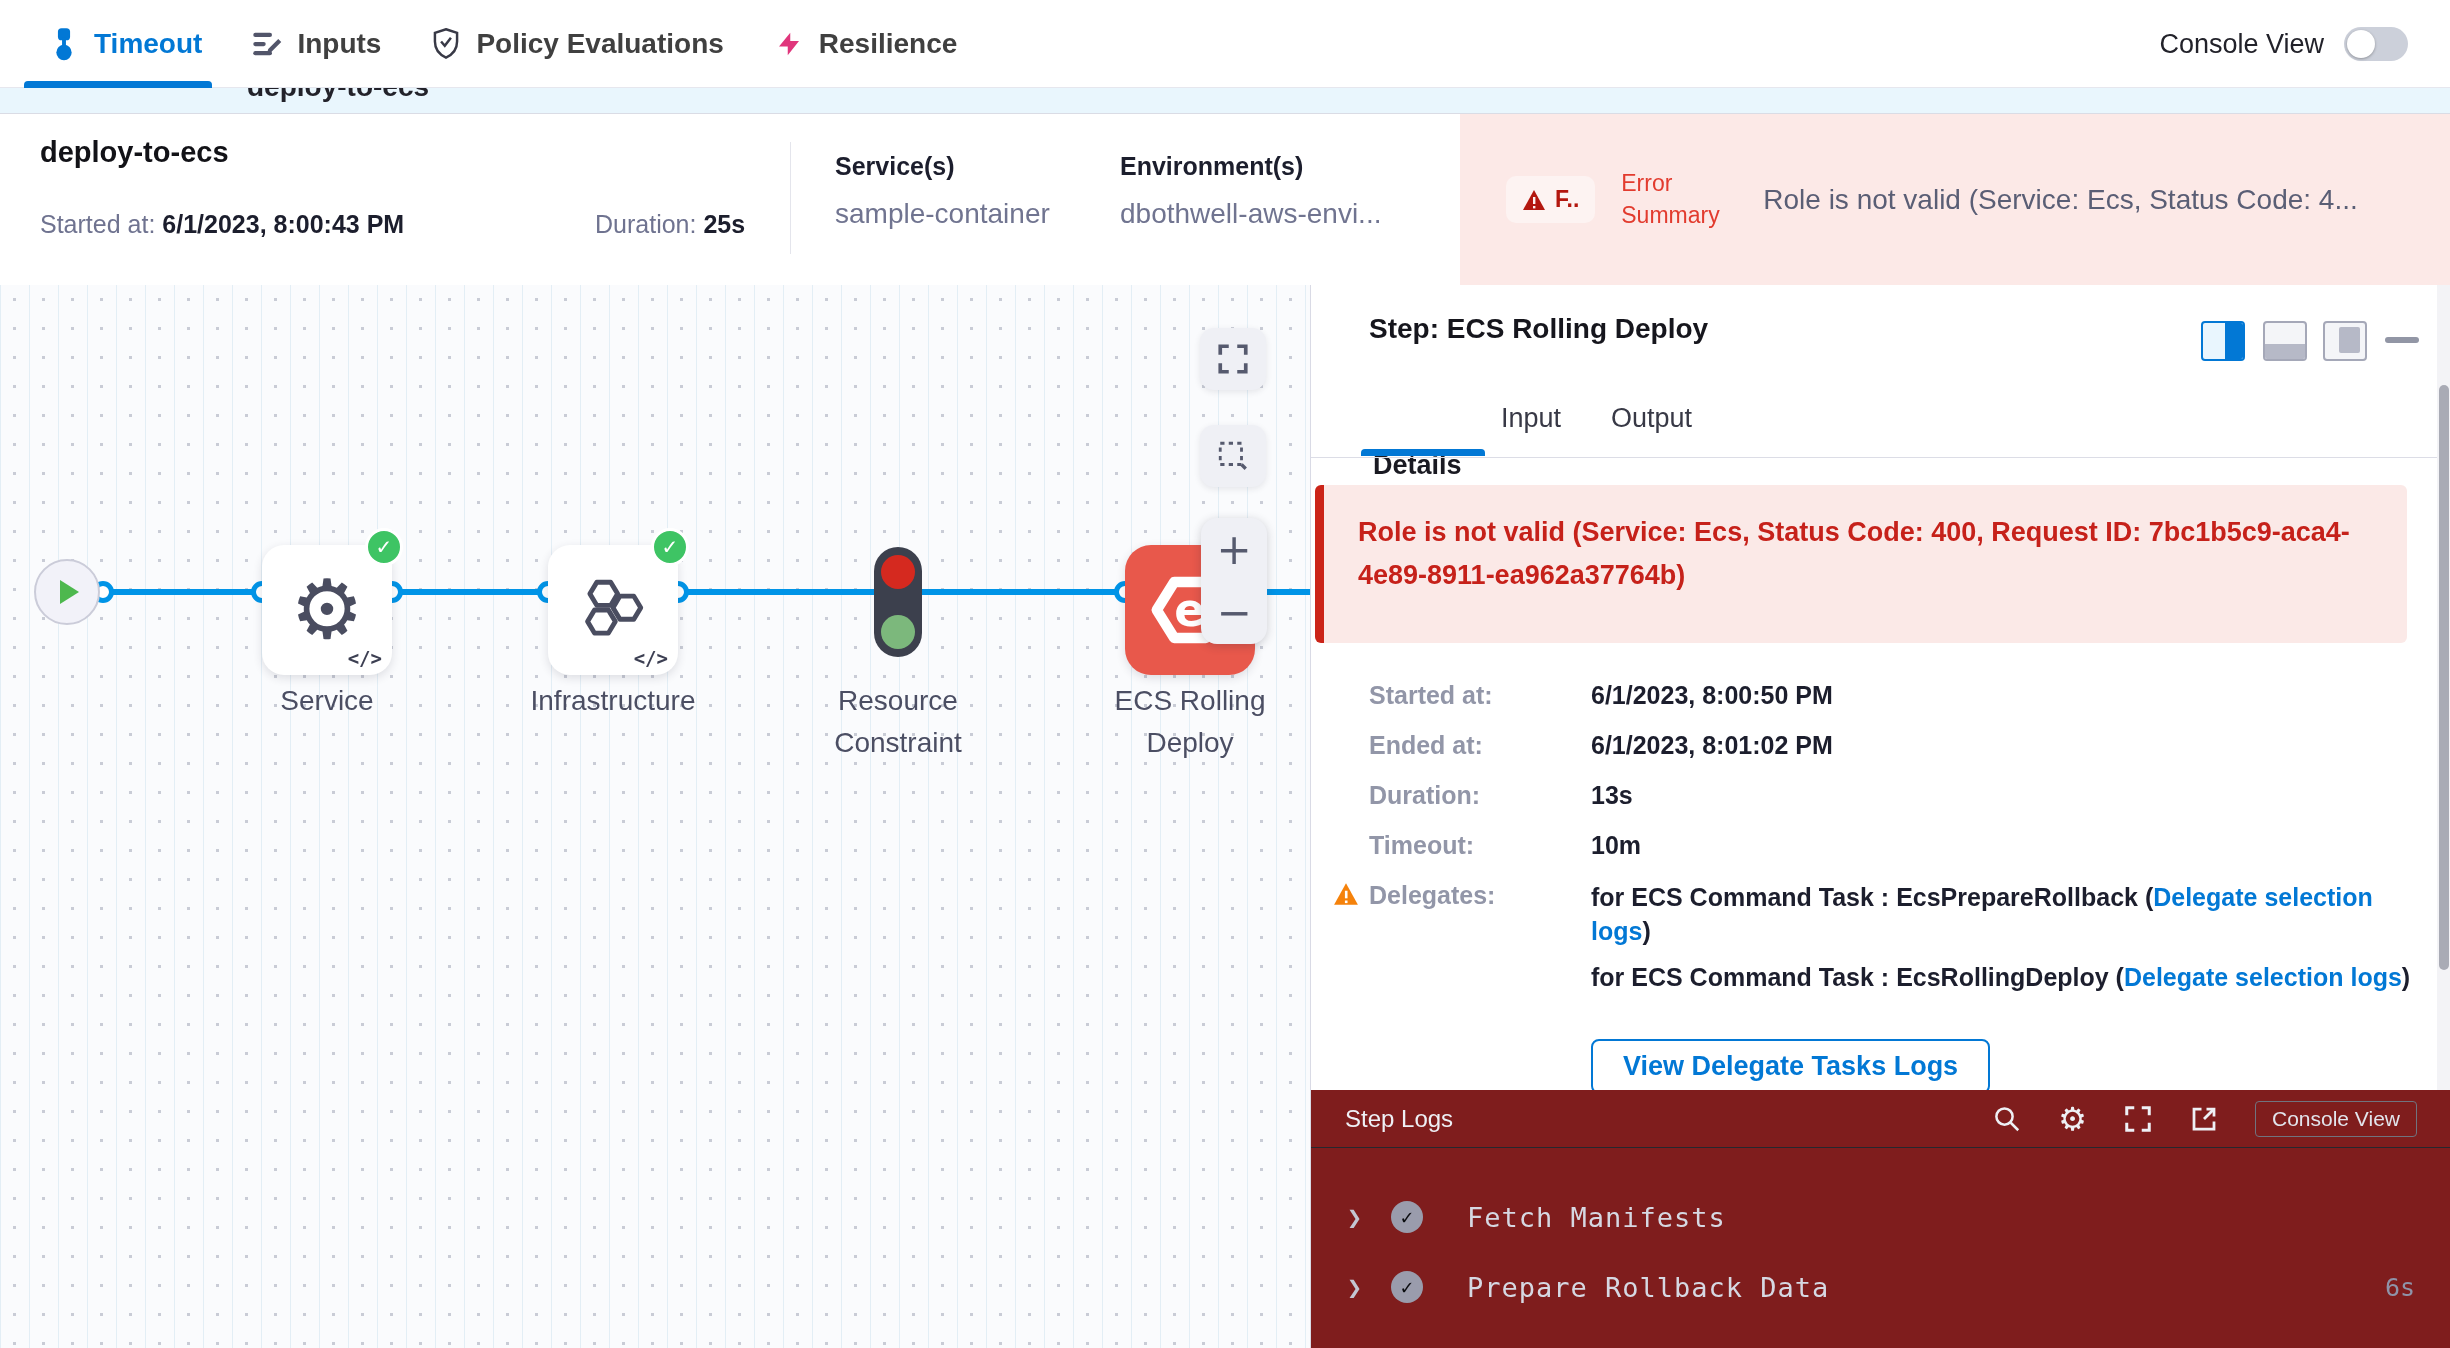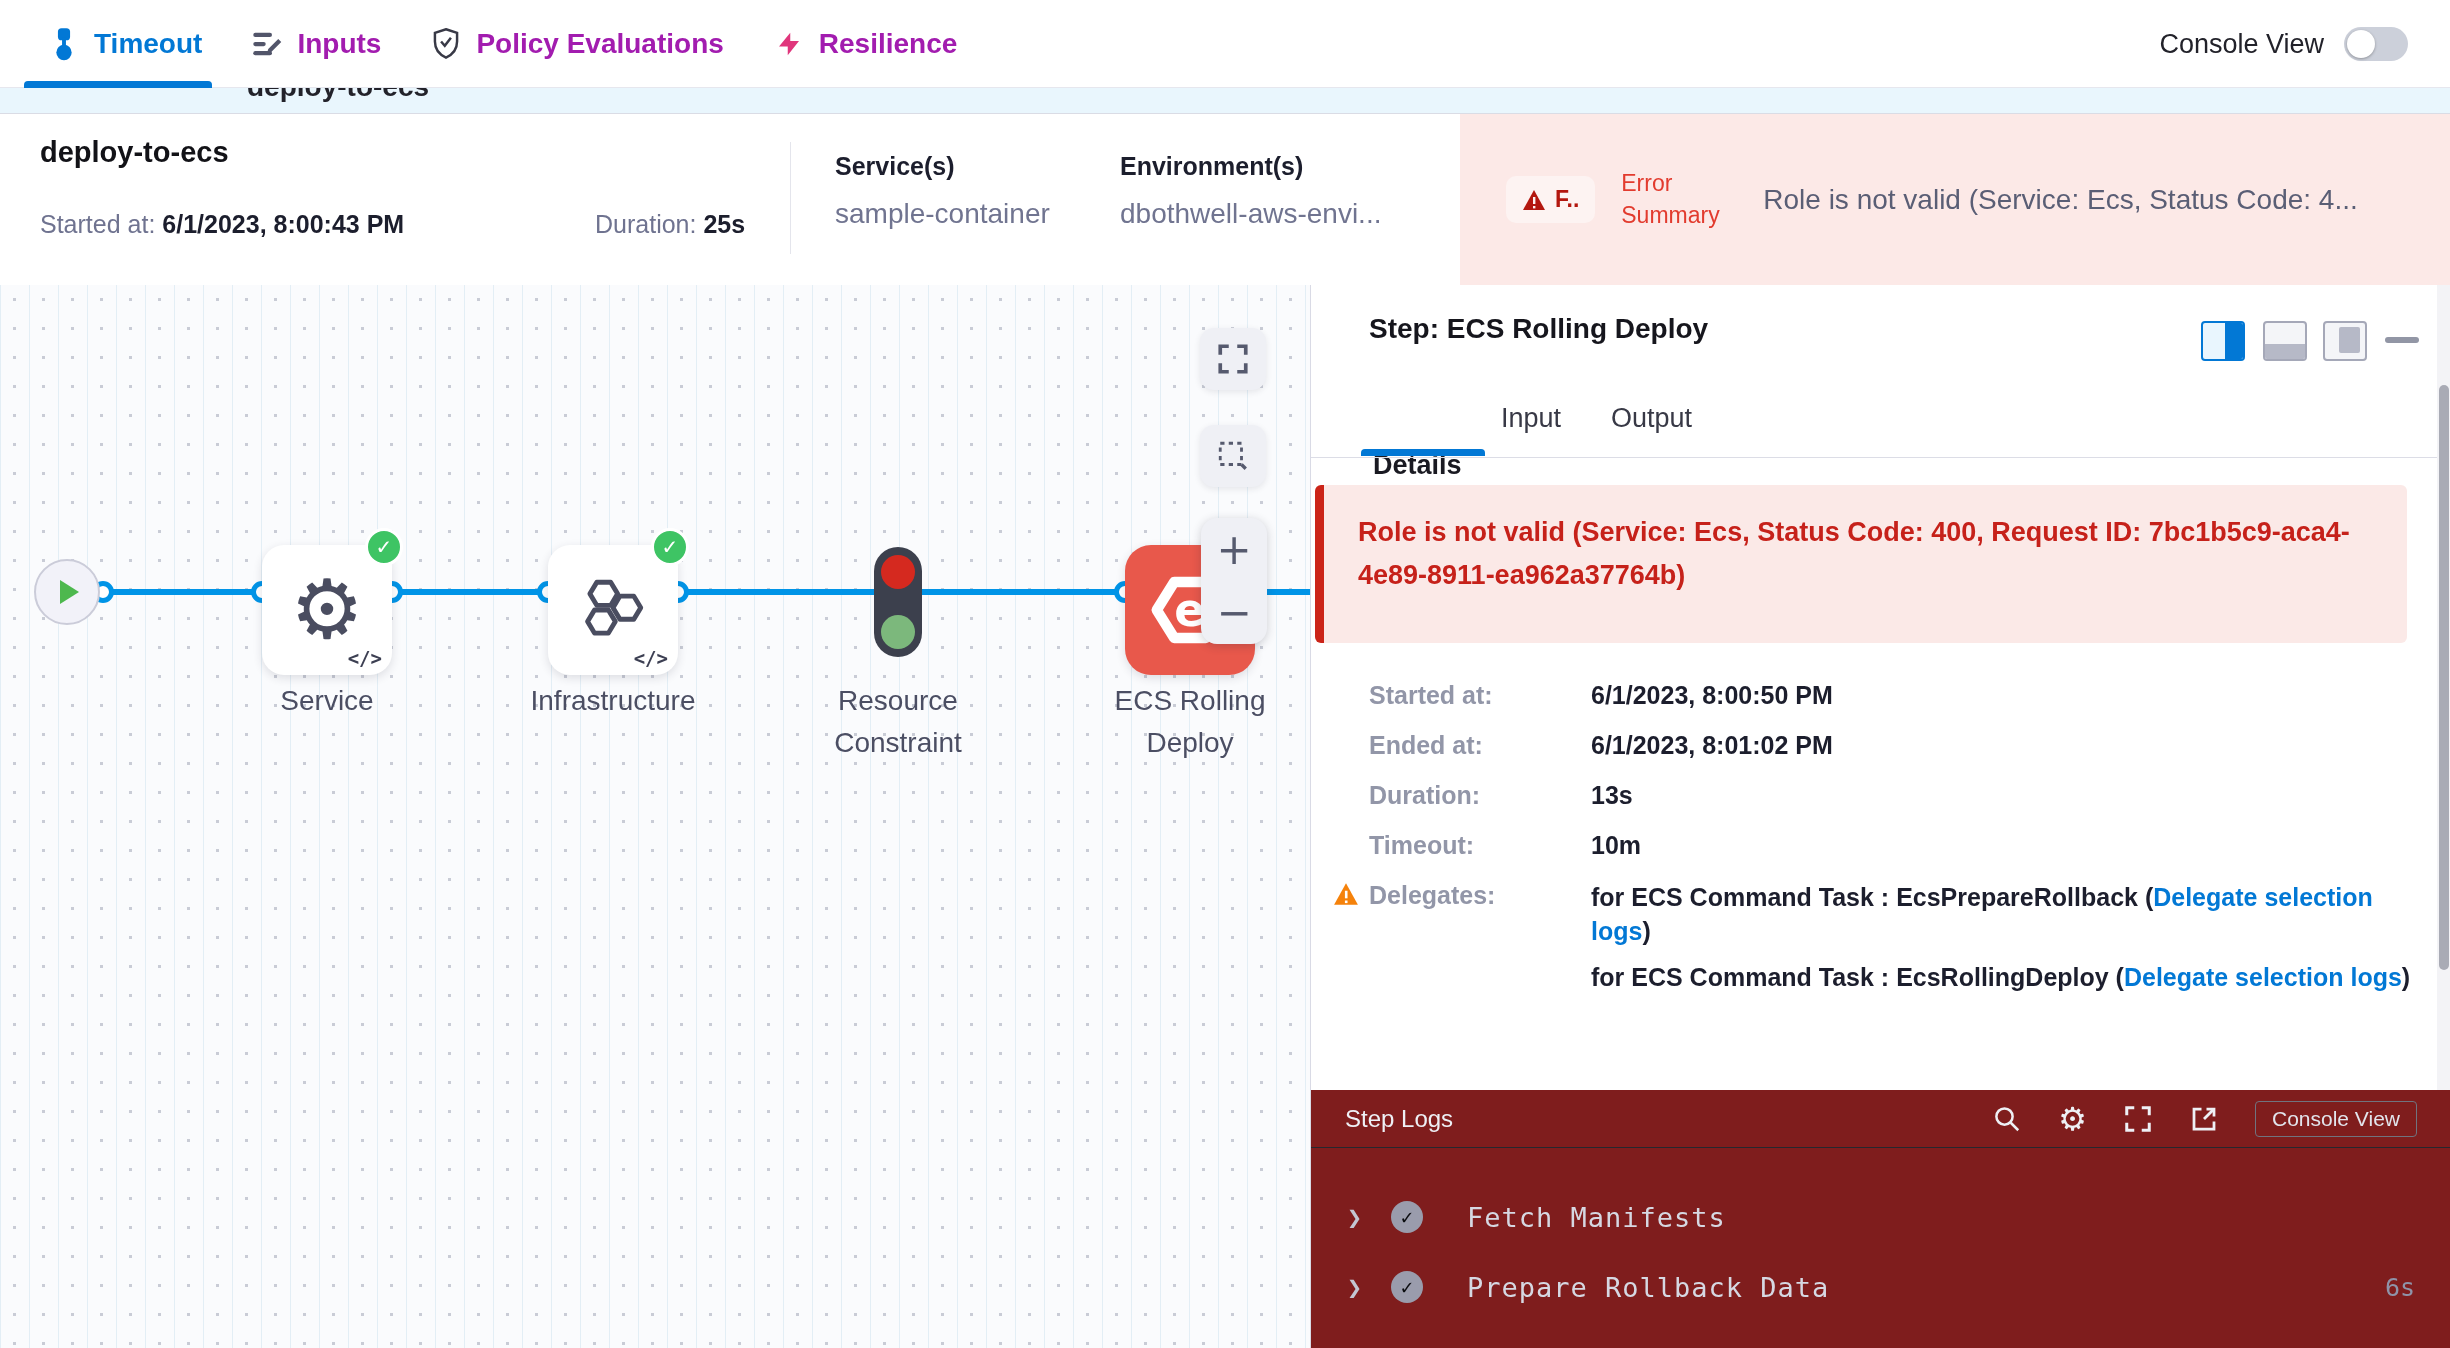--- a/index.html
+++ b/index.html
@@ -3,21 +3,21 @@
 <meta charset="utf-8">
 <style>
   * { margin:0; padding:0; box-sizing:border-box; }
   html,body { width:2450px; height:1348px; overflow:hidden; background:#fff;
               font-family:"Liberation Sans","DejaVu Sans",sans-serif; }
 
   
   .nav { position:absolute; top:0; left:0; width:2450px; height:88px; background:#fff;
          border-bottom:1px solid #e6e7ee; z-index:6; }
   .nav-tabs { position:absolute; left:49px; top:0; height:88px; display:flex; align-items:center; gap:50px; }
-  .nav-tab { display:flex; align-items:center; gap:15px; font-size:28px; font-weight:700; color:#a21caf; cursor:pointer; }
+  .nav-tab { display:flex; align-items:center; gap:15px; font-size:28px; font-weight:700; color:#404040; cursor:pointer; }
   .nav-tab.active { color:#0278d5; }
   .tab-underline { position:absolute; left:24px; top:81px; width:188px; height:7px;
                    border-radius:4px 4px 0 0; background:#0278d5; }
   .console-wrap { position:absolute; right:42px; top:0; height:88px; display:flex; align-items:center; gap:20px;
                   font-size:27px; color:#22222a; }
   .toggle { width:64px; height:34px; border-radius:17px; background:#ccd0da; position:relative; }
   .toggle .knob { position:absolute; left:3px; top:3px; width:28px; height:28px; border-radius:50%;
                   background:#fff; box-shadow:0 1px 3px rgba(0,0,0,.3); }
 
   
@@ -339,20 +339,21 @@
       </div>
       <div class="dval-wrap">
         <div class="delegate-line">
           <span>for ECS Command Task : EcsPrepareRollback (</span><span class="lnk">Delegate selection logs</span><span>)</span>
         </div>
         <div class="delegate-line">
           <span>for ECS Command Task : EcsRollingDeploy (</span><span class="lnk">Delegate selection logs</span><span>)</span>
         </div>
       </div>
     </div>
+    <button class="view-logs-btn">View Delegate Tasks Logs</button>
   </div>
 
   <div class="logs">
     <div class="logs-header">
       <div class="logs-title">Step Logs</div>
       <div class="logs-icons">
         <svg width="30" height="30" viewBox="0 0 24 24" fill="none" stroke="#eef0f5" stroke-width="2">
             <circle cx="10" cy="10" r="6.5"></circle>
             <line x1="15" y1="15" x2="21" y2="21"></line>
           </svg>

